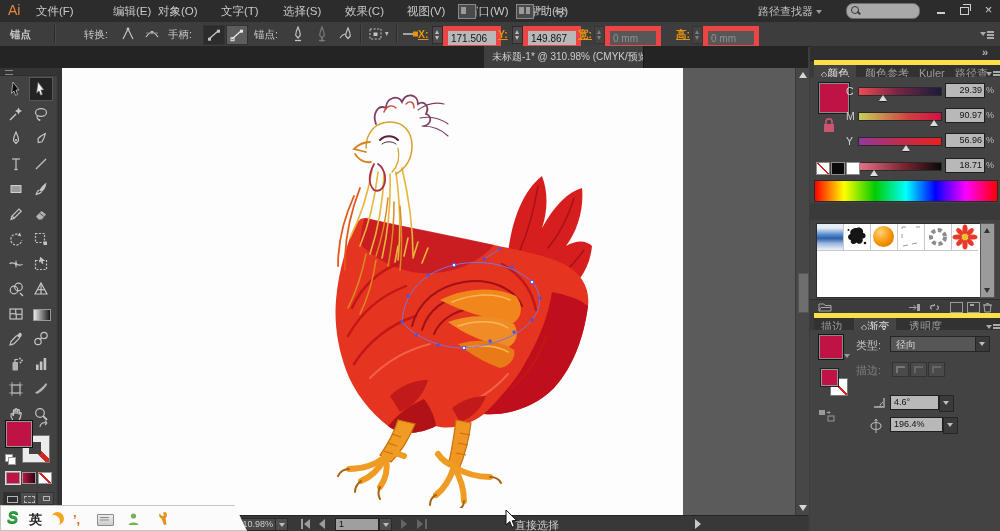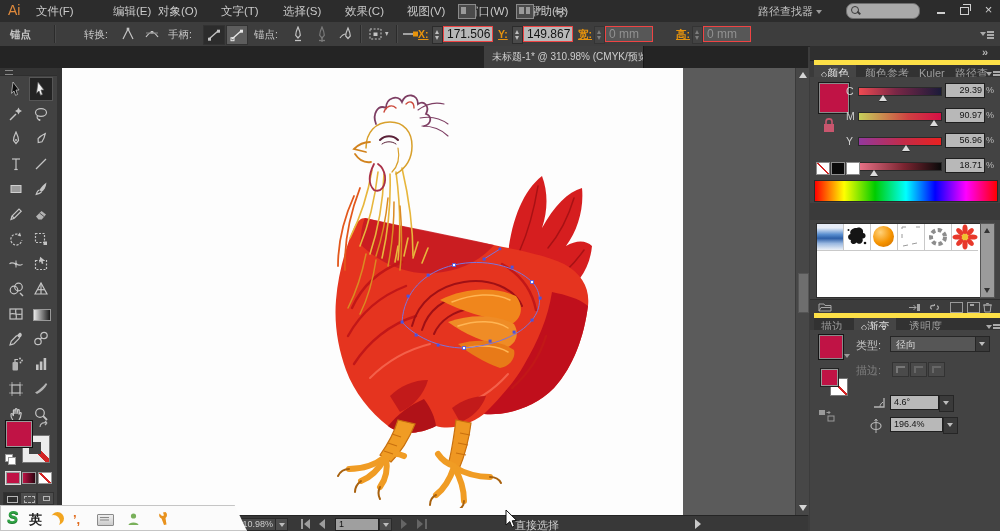--- a/index.html
+++ b/index.html
@@ -27,21 +27,21 @@
   .csep{position:absolute;top:3px;width:1px;height:18px;background:#2b2b2b;border-right:1px solid #4a4a4a}
   .cbtn{position:absolute;top:3px;width:20px;height:18px;background:#454545;border:1px solid #323232}
   .cbtn svg{position:absolute;left:2px;top:1px}
   .cbtn.pressed{background:#2c2c2c}
   .cbtn.sel{background:#5d5d5d}
   .olbl{position:absolute;top:6px;font-size:10.5px;color:#e8940c;text-decoration:underline;font-weight:bold}
   .spin{position:absolute;top:4px;width:9px;height:16px;background:#4a4a4a;border:1px solid #2c2c2c}
   .spin i{position:absolute;left:1.5px;width:0;height:0;border-left:2.5px solid transparent;border-right:2.5px solid transparent}
   .spin .u{top:3px;border-bottom:4px solid #bdbdbd}
   .spin .d{bottom:3px;border-top:4px solid #bdbdbd}
-  .nfield{position:absolute;top:4px;height:14px;background:#b8b8b8;border:1px solid #ef4444;font-size:12px;color:#141414;line-height:15px;padding:0 3px;white-space:nowrap;overflow:hidden}
+  .nfield{position:absolute;top:4px;height:14px;background:#b8b8b8;border:5px solid #ef4444;font-size:10px;color:#141414;line-height:15px;padding:0 3px;white-space:nowrap;overflow:hidden}
   .nfield.dis{background:#575757;color:#919191}
   
   .tabbar{position:absolute;left:0;top:46px;width:808px;height:22px;background:#242424}
   .dtab{position:absolute;top:0;height:22px;font-size:10px;line-height:22px;padding:0 8px;box-sizing:border-box;border-right:1px solid #191919;white-space:nowrap;overflow:hidden}
   .dtab .x{margin-left:8px;color:#8a8a8a;font-size:10px}
   
   .toolbar{position:absolute;left:0;top:68px;width:57px;height:447px;background:#424242;border-right:1px solid #2b2b2b}
   .tbhead{height:7px;background:#343434;border-bottom:1px solid #2e2e2e}
   .tbhead i{position:absolute;left:5px;top:2px;width:8px;height:3px;border-top:1px solid #888;border-bottom:1px solid #888}
   .tool{position:absolute;width:22px;height:22px}

